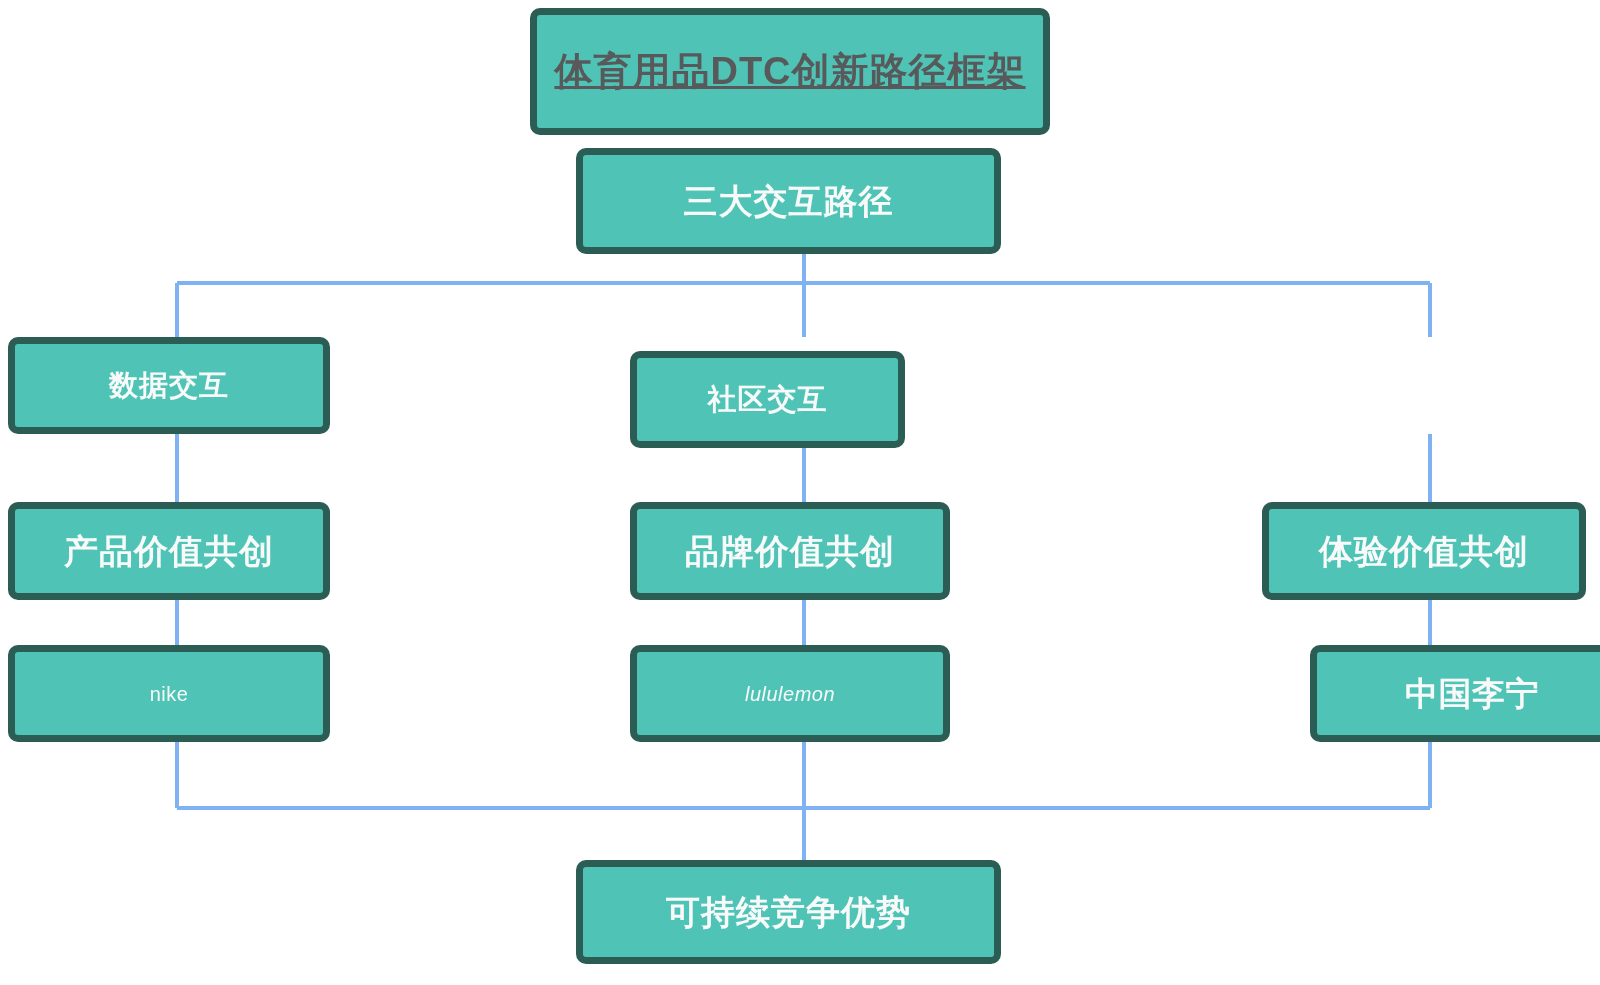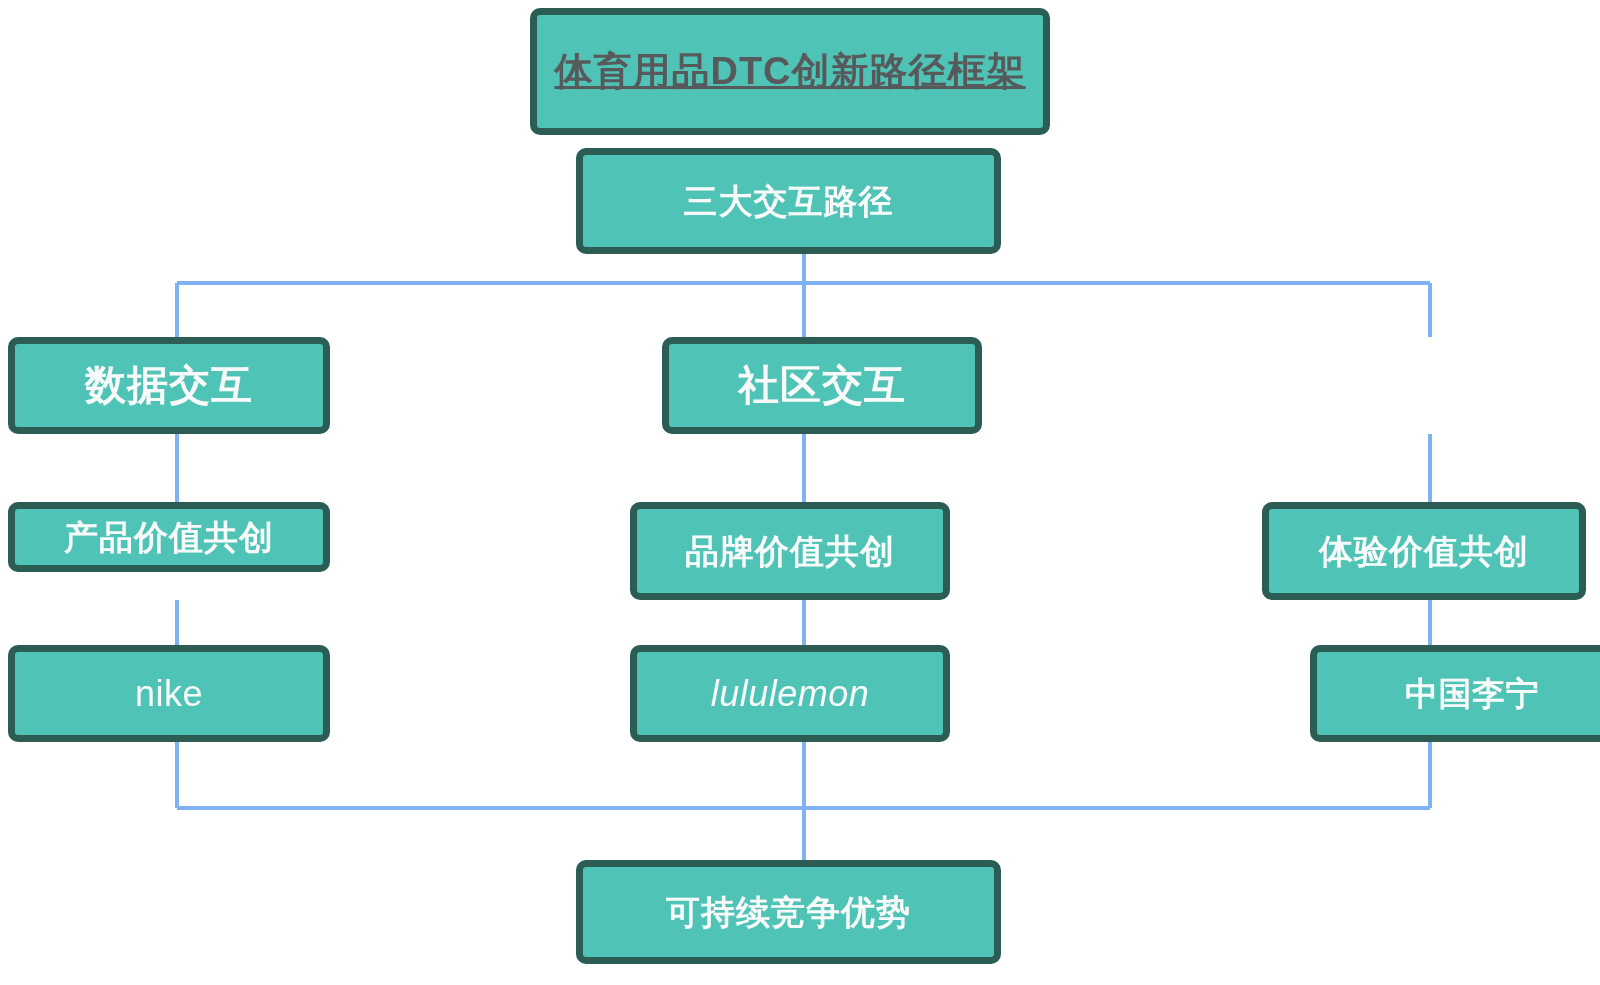--- a/index.html
+++ b/index.html
@@ -30,41 +30,41 @@
     border: 7px solid #2B5D55;
     border-radius: 10px;
     display: flex;
     align-items: center;
     justify-content: center;
     text-align: center;
   }
   .node-label {
     color: #F8FAF9;
     font-weight: bold;
-    font-size: 41px;
+    font-size: 29px;
     letter-spacing: 1px;
     line-height: 1.2;
     white-space: nowrap;
   }
   .title-node .node-label {
     color: #58595B;
     font-size: 38px;
     font-weight: bold;
     text-decoration: underline;
   }
   .root-node .node-label,
   .outcome-node .node-label {
     font-size: 34px;
   }
   .value-node .node-label {
     font-size: 34px;
   }
   .brand-node .node-label {
     font-weight: 400;
-    font-size: 36px;
+    font-size: 20px;
     letter-spacing: 0.5px;
   }
   .brand-node.bold-brand .node-label {
     font-weight: bold;
     font-size: 33px;
   }
 </style>
 </head>
 <body>
 
@@ -95,25 +95,25 @@
     <span class="node-label">体育用品DTC创新路径框架</span>
   </div>
 
   <div class="node root-node" style="left:576px; top:148px; width:425px; height:106px;">
     <span class="node-label">三大交互路径</span>
   </div>
 
   <div class="node path-node" style="left:8px; top:337px; width:322px; height:97px;">
     <span class="node-label">数据交互</span>
   </div>
-  <div class="node path-node" style="left:630px; top:337px; width:320px; height:97px;margin-left:32px;">
+  <div class="node path-node" style="left:630px; top:351px; width:275px; height:97px;">
     <span class="node-label">社区交互</span>
   </div>
 
-  <div class="node value-node" style="left:8px; top:502px; width:322px; height:70px;">
+  <div class="node value-node" style="left:8px; top:502px; width:322px; height:98px;">
     <span class="node-label">产品价值共创</span>
   </div>
   <div class="node value-node" style="left:630px; top:502px; width:320px; height:98px;">
     <span class="node-label">品牌价值共创</span>
   </div>
   <div class="node value-node" style="left:1262px; top:502px; width:324px; height:98px;">
     <span class="node-label">体验价值共创</span>
   </div>
 
   <div class="node brand-node" style="left:8px; top:645px; width:322px; height:97px;">

